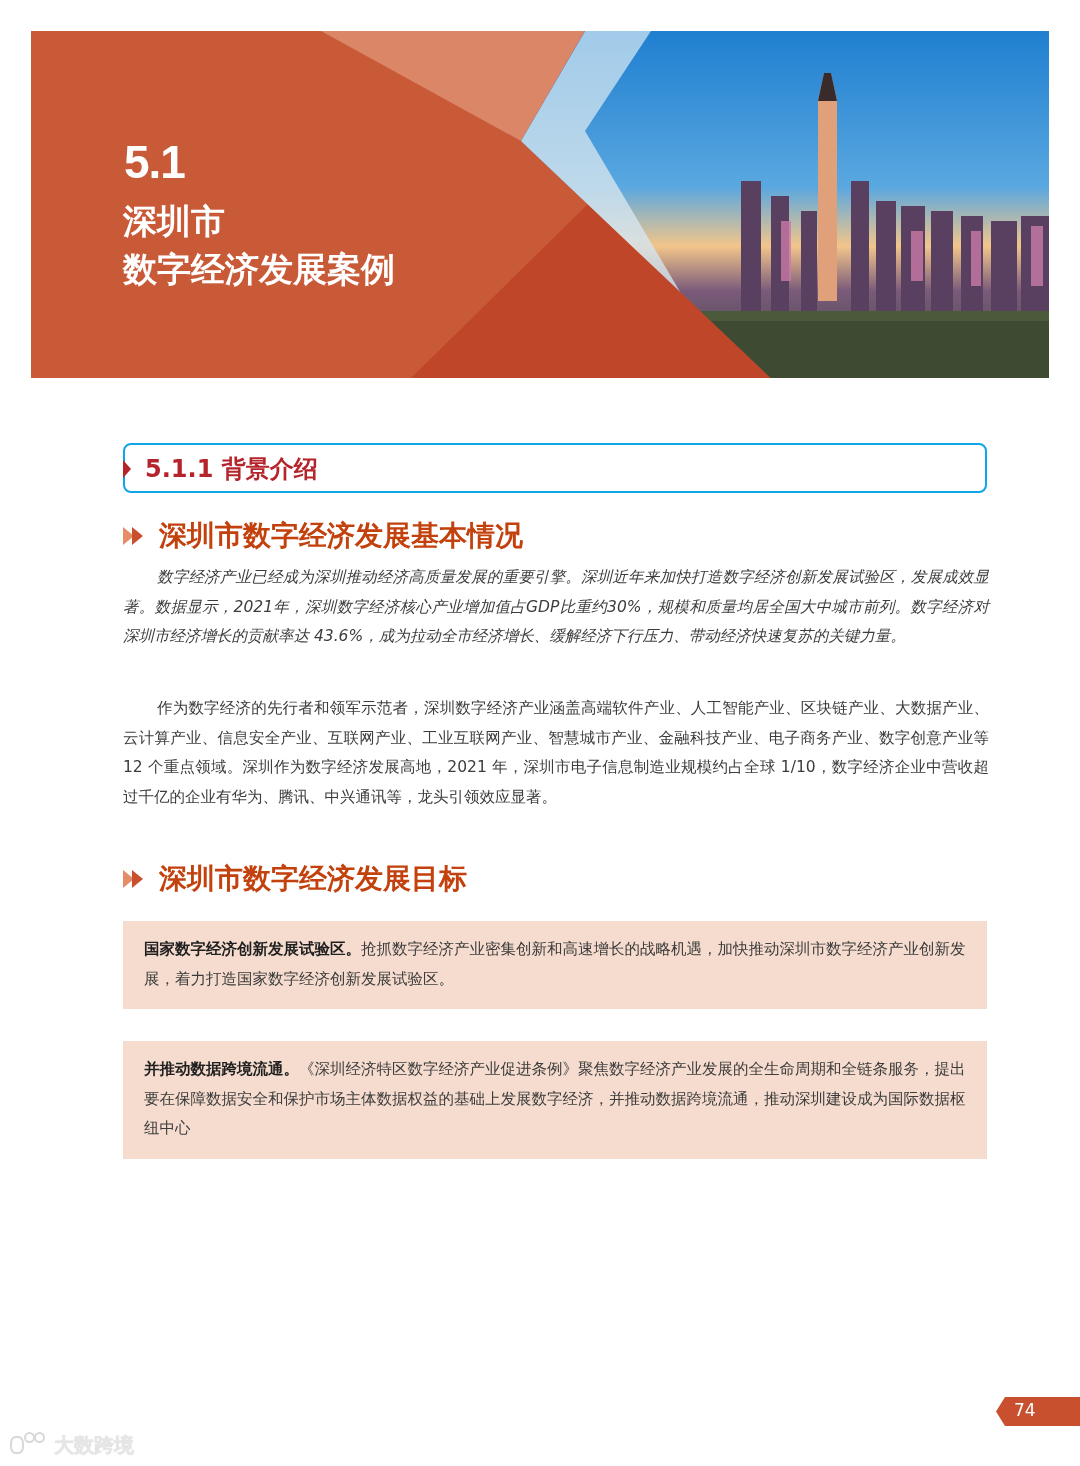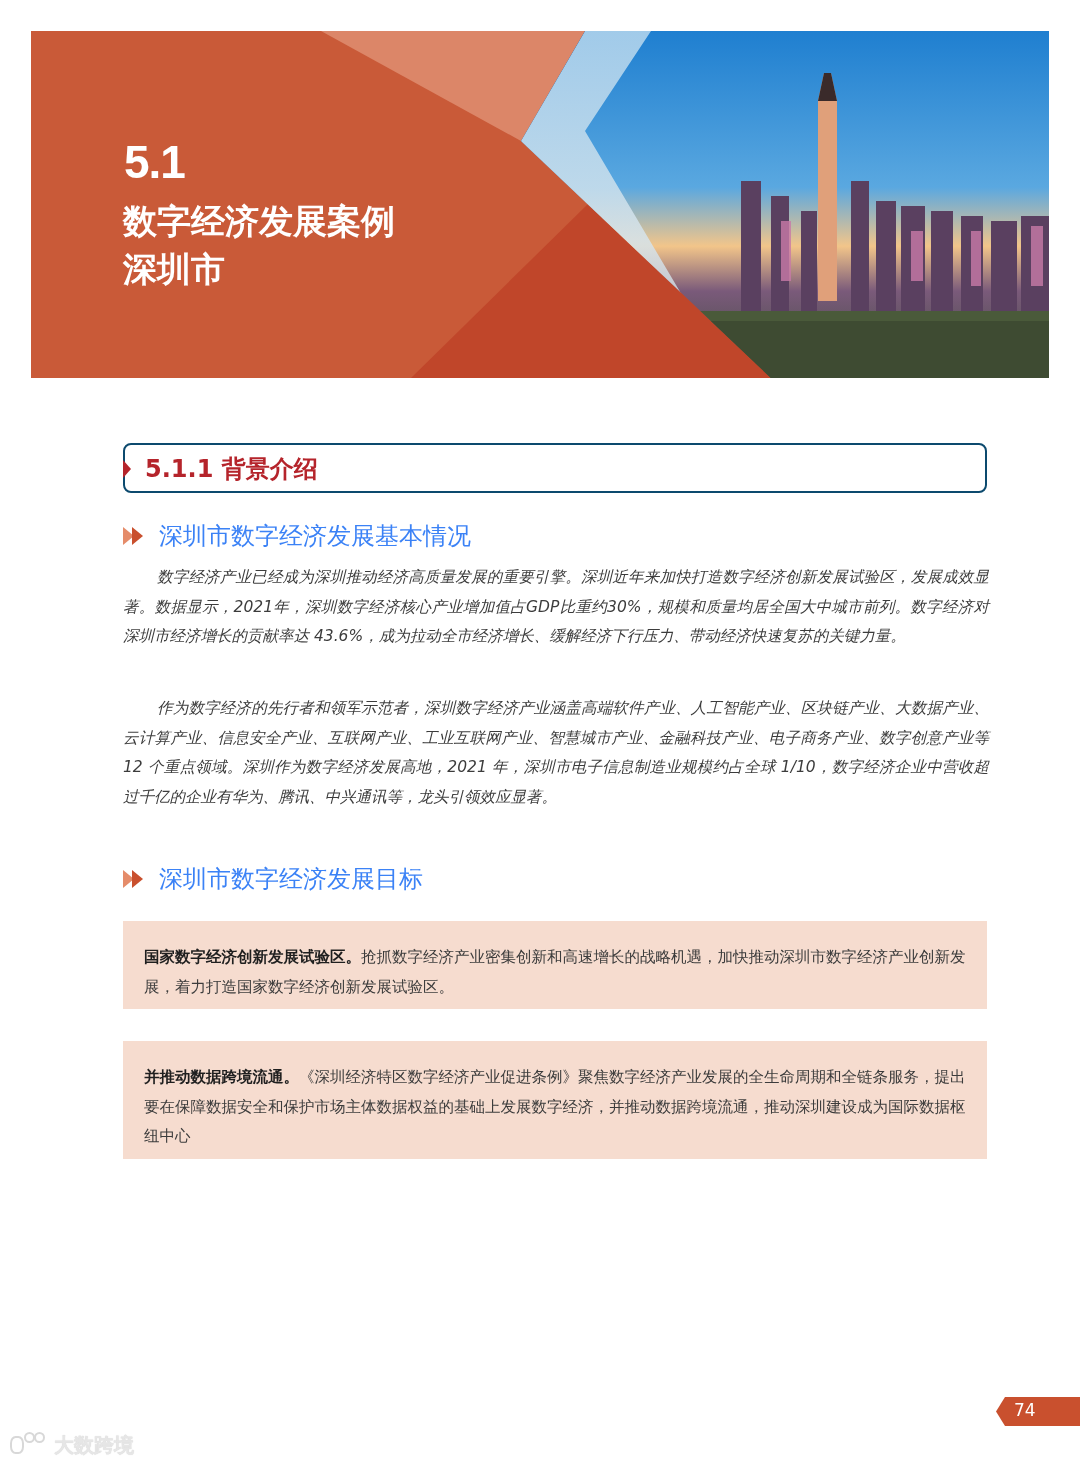--- a/index.html
+++ b/index.html
@@ -6,36 +6,36 @@
     html, body { width: 1080px; height: 1466px; background: #ffffff; overflow: hidden; }
     body { position: relative; font-family: "DejaVu Sans", "Liberation Sans", sans-serif; color: #3a3a3a; }
 
     
     .banner { position: absolute; left: 31px; top: 31px; width: 1018px; height: 347px; overflow: hidden; background: #3b82f6; }
     .banner svg.bg { position: absolute; left: 0; top: 0; width: 1018px; height: 347px; }
     .banner .chap-num { position: absolute; left: 93px; top: 104px; font-family: "Liberation Sans", sans-serif; font-weight: bold; font-size: 46px; color: #ffffff; letter-spacing: -1px; }
     .banner .chap-title { position: absolute; left: 92px; top: 166px; font-weight: bold; font-size: 34px; line-height: 48px; color: #ffffff; }
 
     
-    .section-box { position: absolute; left: 123px; top: 443px; width: 864px; height: 50px; border: 2px solid #0c4a6e; border-radius: 8px; }
+    .section-box { position: absolute; left: 123px; top: 443px; width: 864px; height: 50px; border: 2px solid #0ea5e9; border-radius: 8px; }
     .section-box .marker { position: absolute; left: -2px; top: 15px; width: 0; height: 0; border-top: 9px solid transparent; border-bottom: 9px solid transparent; border-left: 8px solid #b5242b; }
     .section-box .title { position: absolute; left: 20px; top: 9px; font-size: 24px; font-weight: bold; color: #b5242b; line-height: 30px; }
 
     
     .subhead { position: absolute; left: 123px; height: 28px; display: flex; align-items: center; }
     .subhead .icon { width: 26px; height: 20px; position: relative; margin-right: 10px; }
     .subhead .icon .t1 { position: absolute; left: 0; top: 1px; width: 0; height: 0; border-top: 9px solid transparent; border-bottom: 9px solid transparent; border-left: 11px solid #e58c6a; }
     .subhead .icon .t2 { position: absolute; left: 9px; top: 1px; width: 0; height: 0; border-top: 9px solid transparent; border-bottom: 9px solid transparent; border-left: 11px solid #c9502e; }
-    .subhead .label { font-size: 24px; font-weight: normal; color: #3b82f6; }
+    .subhead .label { font-size: 28px; font-weight: bold; color: #c2410c; }
 
     
     .para { position: absolute; left: 123px; width: 866px; font-size: 15.5px; line-height: 29.5px; color: #3c3c3c; text-indent: 34px; text-align: justify; }
 
     
-    .callout { position: absolute; left: 123px; width: 864px; background: #f6dccf; padding: 22px 20px 14px 21px; font-size: 15.5px; line-height: 29.5px; color: #3c3c3c; }
+    .callout { position: absolute; left: 123px; width: 864px; background: #f6dccf; padding: 14px 20px 14px 21px; font-size: 15.5px; line-height: 29.5px; color: #3c3c3c; }
     .callout b { color: #1f1f1f; font-weight: bold; }
 
     
     .footer-title { position: absolute; left: 729px; top: 1472px; font-size: 14.5px; color: #3a3a3a; }
     .page-tab { position: absolute; left: 996px; top: 1397px; width: 84px; height: 46px; }
     .page-tab svg { position: absolute; left: 0; top: 0; }
     .page-tab .num { position: absolute; left: 18px; top: 3px; font-size: 17px; color: #ffffff; }
 
     .watermark { position: absolute; left: 10px; top: 1432px; display: flex; align-items: flex-start; color: #e6e6e6; font-size: 20px; font-weight: bold; text-shadow: 0 0 1px #cfcfcf; }
     .watermark .logo { width: 38px; height: 24px; margin-right: 6px; position: relative; }
@@ -96,40 +96,40 @@
 
       <polygon points="793,42 800,42 806,70 806,270 787,270 787,70" fill="#e0a07a"></polygon>
       <polygon points="793,42 800,42 806,70 787,70" fill="#3a2a2a"></polygon>
 
       <rect x="480" y="280" width="540" height="67" fill="#4a5a3a"></rect>
       <rect x="640" y="290" width="380" height="57" fill="#3e4b32"></rect>
     </g>
   </svg>
   <div class="chap-num">5.1</div>
   <div class="chap-title">
+    <div>深圳市</div>
     <div>数字经济发展案例</div>
-    <div>深圳市</div>
   </div>
 </div>
 
 <div class="section-box">
   <span class="marker"></span>
   <span class="title">5.1.1 背景介绍</span>
 </div>
 
 <div class="subhead" style="top:522px;">
   <span class="icon">
       <span class="t1"></span>
       <span class="t2"></span>
     </span>
   <span class="label">深圳市数字经济发展基本情况</span>
 </div>
 
 <p class="para" style="top:563px;font-style:italic;">数字经济产业已经成为深圳推动经济高质量发展的重要引擎。深圳近年来加快打造数字经济创新发展试验区，发展成效显著。数据显示，2021年，深圳数字经济核心产业增加值占GDP比重约30%，规模和质量均居全国大中城市前列。数字经济对深圳市经济增长的贡献率达 43.6%，成为拉动全市经济增长、缓解经济下行压力、带动经济快速复苏的关键力量。</p>
-<p class="para" style="top:694px;font-style:italic;">作为数字经济的先行者和领军示范者，深圳数字经济产业涵盖高端软件产业、人工智能产业、区块链产业、大数据产业、云计算产业、信息安全产业、互联网产业、工业互联网产业、智慧城市产业、金融科技产业、电子商务产业、数字创意产业等 12 个重点领域。深圳作为数字经济发展高地，2021 年，深圳市电子信息制造业规模约占全球 1/10，数字经济企业中营收超过千亿的企业有华为、腾讯、中兴通讯等，龙头引领效应显著。</p>
+<p class="para" style="top:694px;">作为数字经济的先行者和领军示范者，深圳数字经济产业涵盖高端软件产业、人工智能产业、区块链产业、大数据产业、云计算产业、信息安全产业、互联网产业、工业互联网产业、智慧城市产业、金融科技产业、电子商务产业、数字创意产业等 12 个重点领域。深圳作为数字经济发展高地，2021 年，深圳市电子信息制造业规模约占全球 1/10，数字经济企业中营收超过千亿的企业有华为、腾讯、中兴通讯等，龙头引领效应显著。</p>
 
 <div class="subhead" style="top:865px;">
   <span class="icon">
       <span class="t1"></span>
       <span class="t2"></span>
     </span>
   <span class="label">深圳市数字经济发展目标</span>
 </div>
 
 <div class="callout" style="top:921px; height:88px;">

